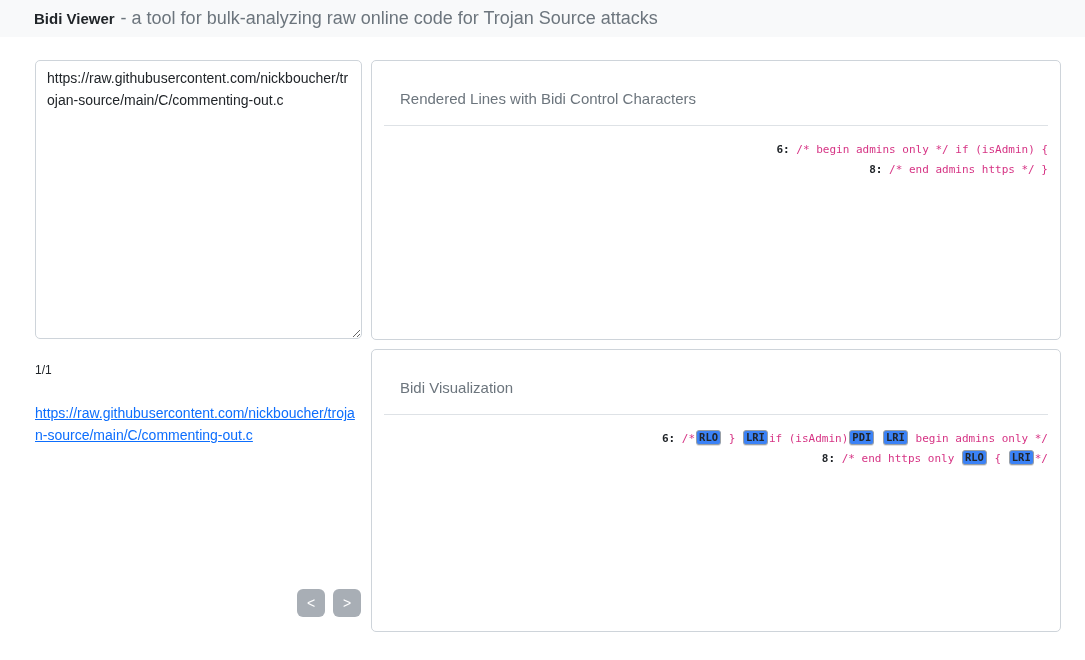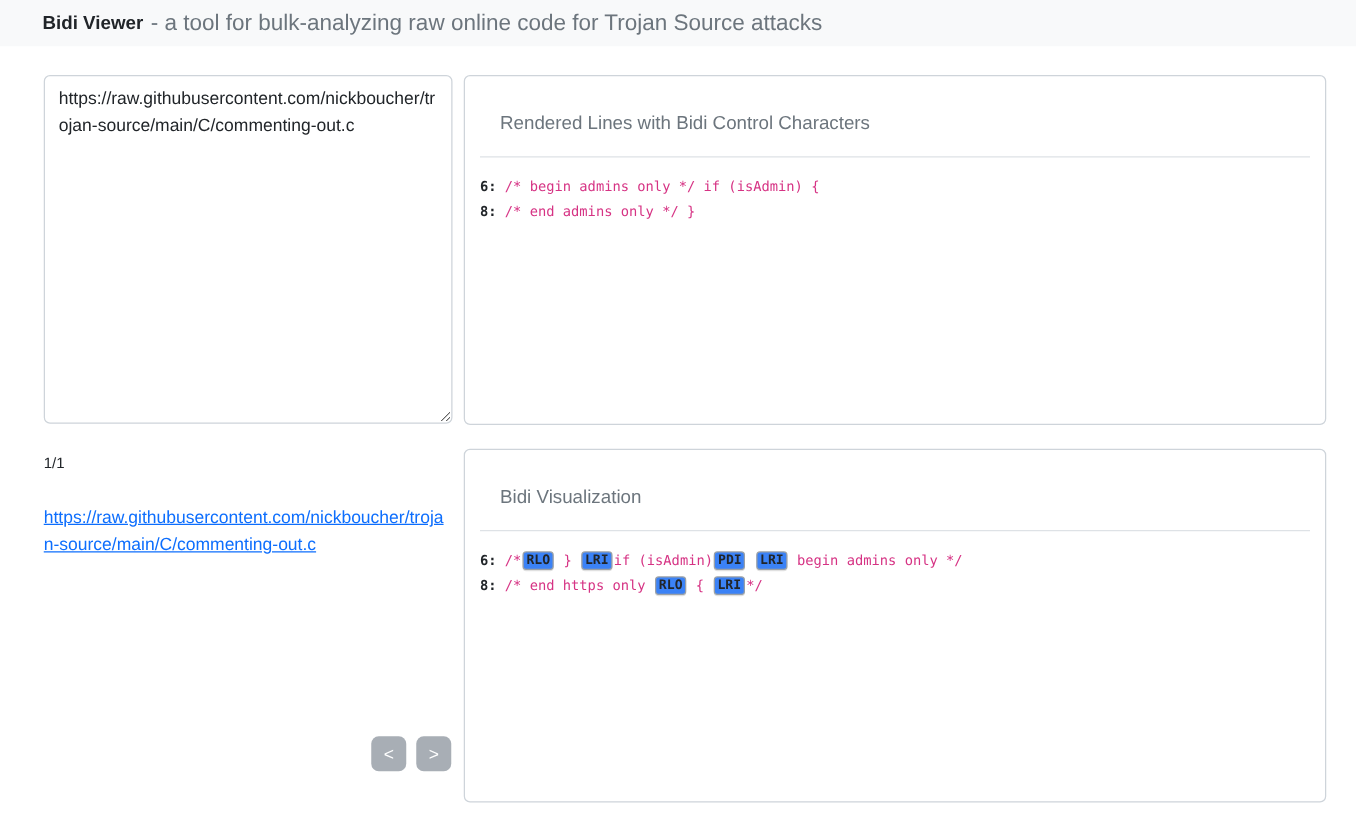--- a/index.html
+++ b/index.html
@@ -82,40 +82,41 @@
   
   .card {
     position: absolute;
     left: 371px; width: 690px;
     background: #ffffff;
     border: 1px solid var(--panel-border);
     border-radius: 5px;
     padding: 12px;
   }
   .card-rendered { top: 60px; height: 280px; }
-  .card-viz { top: 359px; height: 283px; }
+  .card-viz { top: 349px; height: 283px; }
   .card-title {
     font-size: 15px; line-height: 20px;
     color: var(--title-gray);
     margin: 16px;
   }
   .card-divider {
     border: none;
     border-top: 1px solid var(--divider);
     margin: 6px 0 0 0;
   }
   .code-block {
     margin-top: 14px;
     font-family: "DejaVu Sans Mono", "Liberation Mono", monospace;
     font-size: 11px;
   }
   .code-line {
     white-space: pre;
     line-height: 20px;
     color: var(--code-pink);
+    text-align: right;
   }
   .line-num {
     color: var(--text-dark);
     font-weight: bold;
   }
   .bidi-badge {
     display: inline-block;
     font-size: 10.5px; font-weight: bold; line-height: 13px;
     color: var(--text-dark);
     background: #3b82f6;
@@ -146,21 +147,21 @@
   <div class="pager">
     <button class="pager-btn">&lt;</button>
     <button class="pager-btn">&gt;</button>
   </div>
 
   <div class="card card-rendered">
     <div class="card-title">Rendered Lines with Bidi Control Characters</div>
     <hr class="card-divider">
     <div class="code-block">
         <div class="code-line"><span class="line-num">6:</span><span class="code-text"> /* begin admins only */ if (isAdmin) {</span></div>
-        <div class="code-line"><span class="line-num">8:</span><span class="code-text"> /* end admins only */ }</span></div>
+        <div class="code-line"><span class="line-num">8:</span><span class="code-text"> /* end admins https */ }</span></div>
       </div>
   </div>
 
   <div class="card card-viz">
     <div class="card-title">Bidi Visualization</div>
     <hr class="card-divider">
     <div class="code-block">
         <div class="code-line"><span class="line-num">6:</span><span class="code-text"> /*</span><span class="bidi-badge">RLO</span><span class="code-text"> } </span><span class="bidi-badge">LRI</span><span class="code-text">if (isAdmin)</span><span class="bidi-badge">PDI</span><span class="code-text"> </span><span class="bidi-badge">LRI</span><span class="code-text"> begin admins only */</span></div>
         <div class="code-line"><span class="line-num">8:</span><span class="code-text"> /* end https only </span><span class="bidi-badge">RLO</span><span class="code-text"> { </span><span class="bidi-badge">LRI</span><span class="code-text">*/</span></div>
       </div>

